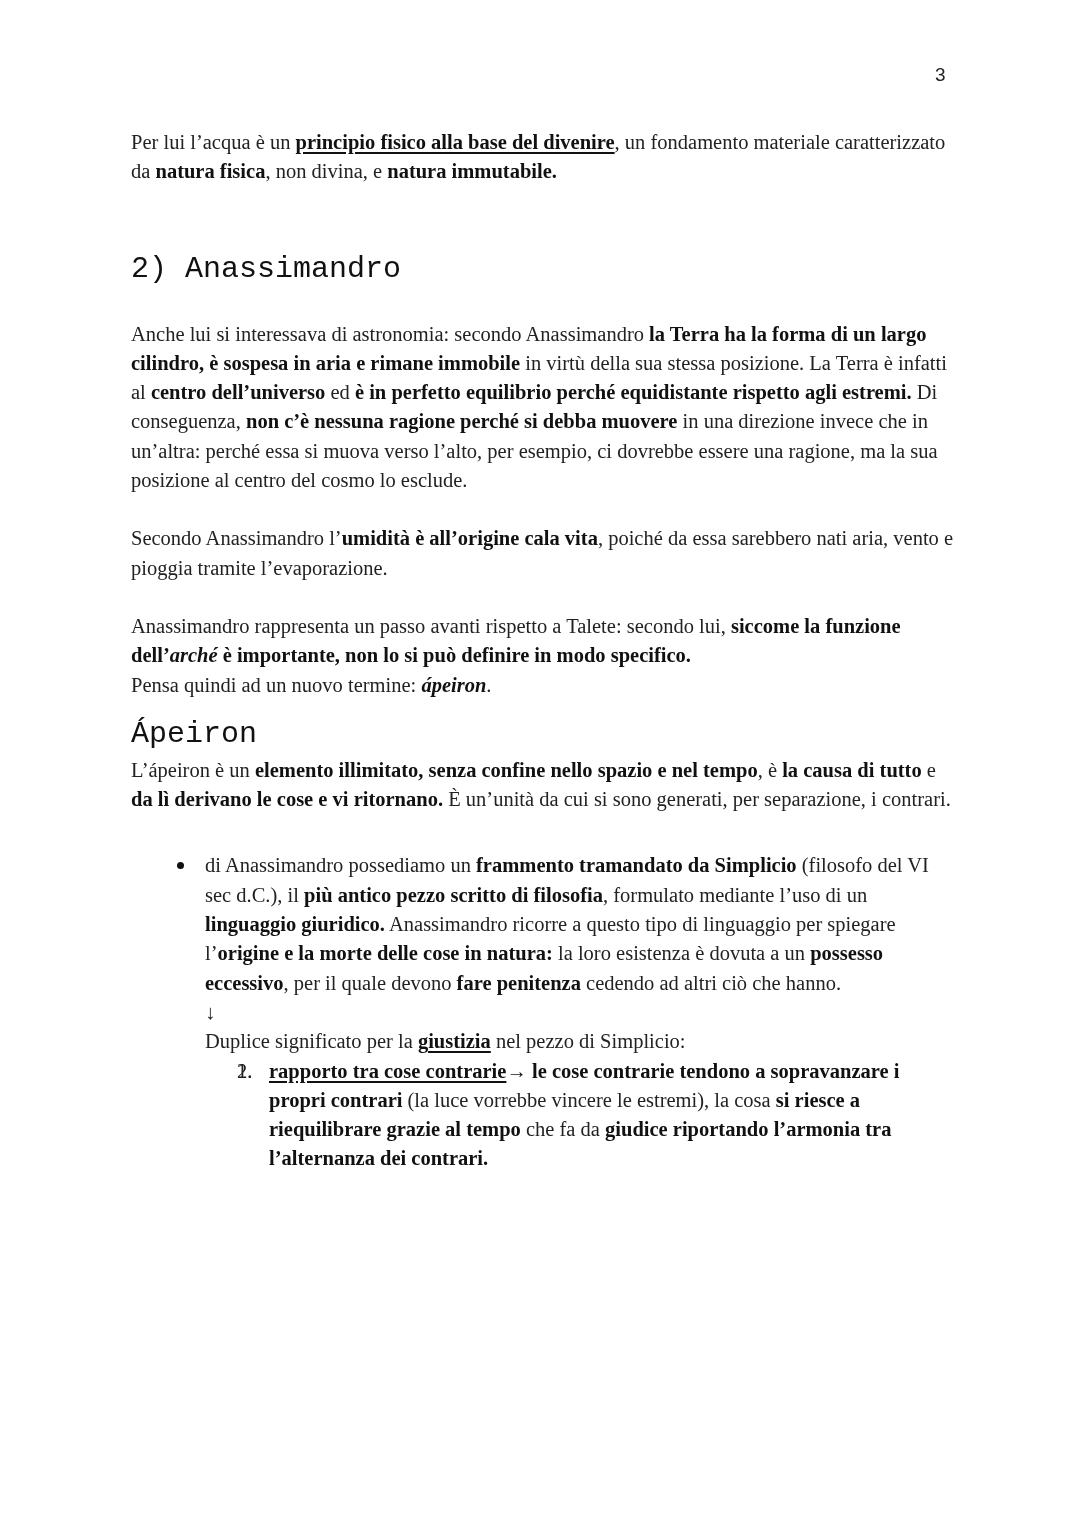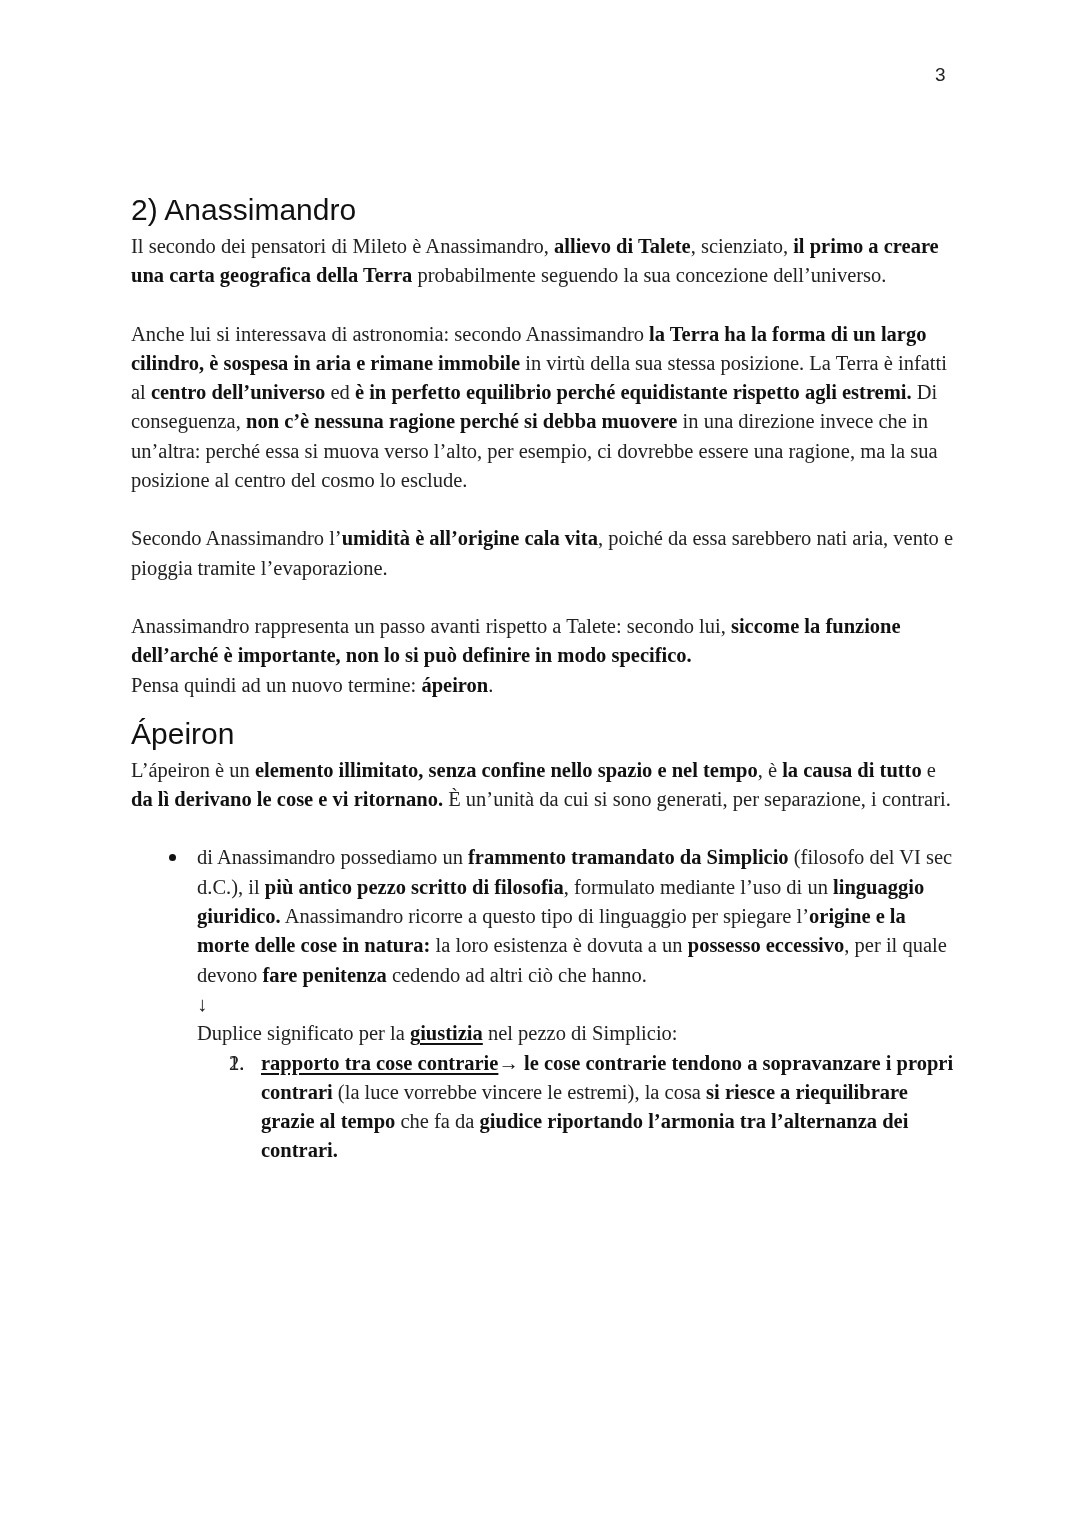--- a/index.html
+++ b/index.html
@@ -12,46 +12,46 @@
     position: absolute; top: 64px; left: 935px;
     font-family: "Liberation Sans", sans-serif; font-size: 19px; color: #222;
   }
   .content { position: absolute; left: 131px; top: 128px; width: 825px; }
   .para {
     font-family: "Liberation Serif", serif;
     font-size: 20.5px; line-height: 29.3px; margin: 0;
     color: #222;
   }
   .heading {
-    font-family: Liberation Sans, sans-serif;
+    font-family: Liberation Mono, monospace;
     font-size: 30px; line-height: 40px; margin: 0; font-weight: normal; color: #111;
   }
   b, .b { font-weight: bold; color: #111; }
   .u { text-decoration: underline; text-underline-offset: 3px; text-decoration-thickness: 2px; }
-  .i { }
-  ul.bullets { list-style: none; margin: 0; padding: 0; }
+  .i { font-style: italic; }
+  ul.bullets { list-style: none; margin: 8px; padding: 0; }
   ul.bullets > li { position: relative; padding-left: 66px; }
   .bullet-dot {
     position: absolute; left: 38px; top: 11px; width: 7px; height: 7px; border-radius: 50%; background: #111;
   }
   ol.numbered { list-style: none; margin: 0; padding: 0; }
   ol.numbered > li { position: relative; padding-left: 64px; }
   .num { position: absolute; left: 32px; top: 0; }
 </style>
 </head>
 <body>
 
 <div class="page-number">3</div>
 
 <div class="content">
+  <p class="para"><span>Per lui l’acqua è un </span><span class="b u">principio fisico alla base del divenire</span><span>, un fondamento materiale caratterizzato da </span><span class="b">natura fisica</span><span>, non divina, e </span><span class="b">natura immutabile.</span></p>
 
   <div style="height:62px"></div>
   <h2 class="heading">2) Anassimandro</h2>
   <div style="height:2px"></div>
-  <p class="para"><span>Il secondo dei pensatori di Mileto è Anassimandro, </span><span class="b">allievo di Talete</span><span>, scienziato, </span><span class="b">il primo a creare una carta geografica della Terra</span><span> probabilmente seguendo la sua concezione dell’universo.</span></p>
 
   <div style="height:29px"></div>
   <p class="para"><span>Anche lui si interessava di astronomia: secondo Anassimandro </span><span class="b">la Terra ha la forma di un largo cilindro, è sospesa in aria e rimane immobile</span><span> in virtù della sua stessa posizione. La Terra è infatti al </span><span class="b">centro dell’universo</span><span> ed </span><span class="b">è in perfetto equilibrio perché equidistante rispetto agli estremi.</span><span> Di conseguenza, </span><span class="b">non c’è nessuna ragione perché si debba muovere</span><span> in una direzione invece che in un’altra: perché essa si muova verso l’alto, per esempio, ci dovrebbe essere una ragione, ma la sua posizione al centro del cosmo lo esclude.</span></p>
 
   <div style="height:29px"></div>
   <p class="para"><span>Secondo Anassimandro l’</span><span class="b">umidità è all’origine cala vita</span><span>, poiché da essa sarebbero nati aria, vento e pioggia tramite l’evaporazione.</span></p>
 
   <div style="height:29px"></div>
   <p class="para"><span>Anassimandro rappresenta un passo avanti rispetto a Talete: secondo lui, </span><span class="b">siccome la funzione dell’</span><span class="b i">arché</span><span class="b"> è importante, non lo si può definire in modo specifico.</span></p>
   <p class="para"><span>Pensa quindi ad un nuovo termine: </span><span class="b i">ápeiron</span><span>.</span></p>

